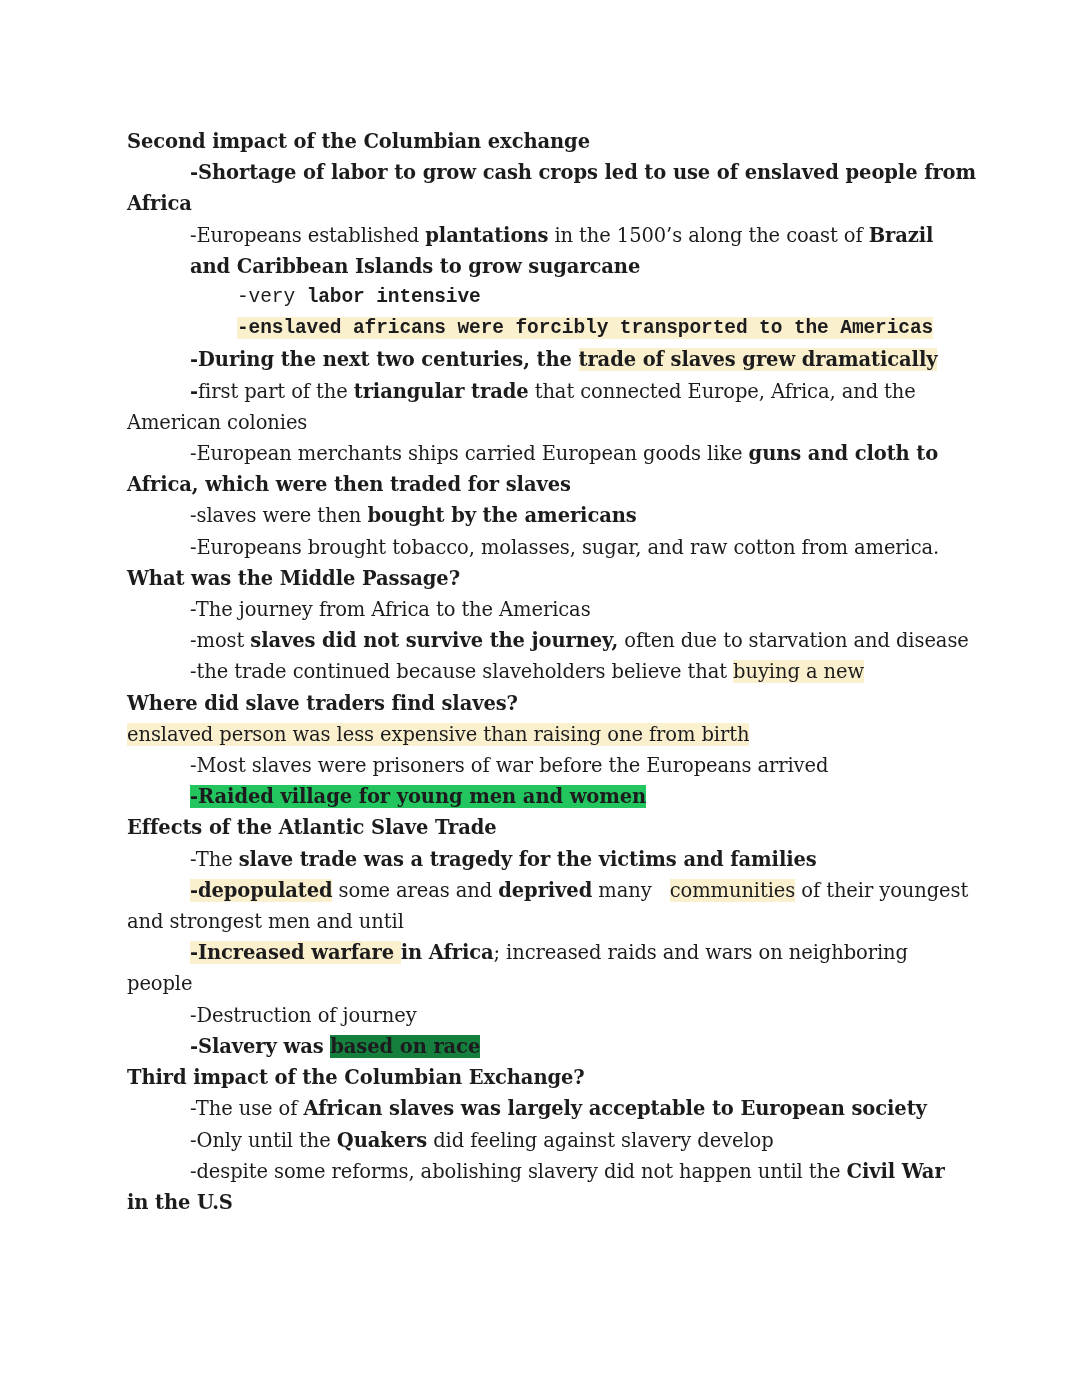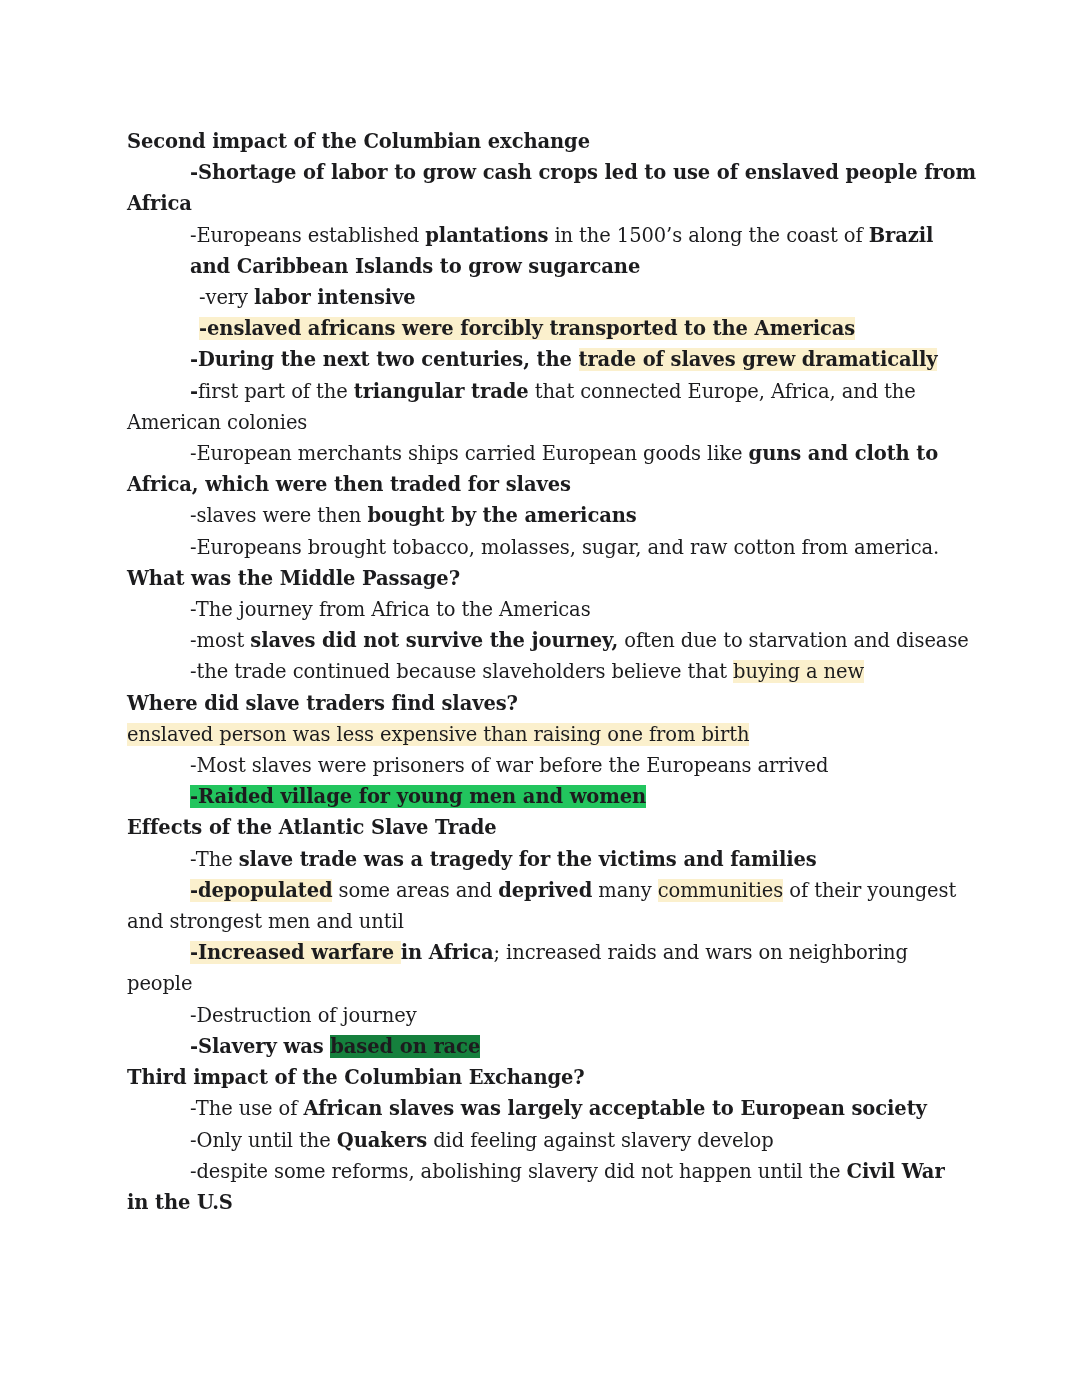--- a/index.html
+++ b/index.html
@@ -21,21 +21,21 @@
     font-size: 19.5px;
     line-height: 31.2px;
     color: #1c1c1e;
     letter-spacing: -0.1px;
   }
   .line {
     white-space: pre;
   }
   .indent-0 { margin-left: 0; }
   .indent-1 { margin-left: 63px; }
-  .indent-2 { margin-left: 72px; }
+  .indent-2 { margin-left: 110px; font-family: Liberation Mono, monospace; }
   .b { font-weight: bold; }
   .hl { background-color: #fbf0cd; }
 </style>
 </head>
 <body>
 
 <div class="doc">
   <div id="doc-content" style="color: rgb(28, 28, 30);">
       <div class="line indent-0"><span class="b ">Second impact of the Columbian exchange</span></div>
       <div class="line indent-1"><span class="b ">-Shortage of labor to grow cash crops led to use of enslaved people from</span></div>
@@ -54,21 +54,21 @@
       <div class="line indent-0"><span class="b ">What was the Middle Passage?</span></div>
       <div class="line indent-1"><span class="">-The journey from Africa to the Americas</span></div>
       <div class="line indent-1"><span class="">-most </span><span class="b ">slaves did not survive the journey,</span><span class=""> often due to starvation and disease</span></div>
       <div class="line indent-1"><span class="">-the trade continued because slaveholders believe that </span><span class="hl" style="background-color: rgb(251, 240, 205);">buying a new</span></div>
       <div class="line indent-0"><span class="b ">Where did slave traders find slaves?</span></div>
       <div class="line indent-0"><span class="hl" style="background-color: rgb(251, 240, 205);">enslaved person was less expensive than raising one from birth</span></div>
       <div class="line indent-1"><span class="">-Most slaves were prisoners of war before the Europeans arrived</span></div>
       <div class="line indent-1"><span class="b hl" style="background-color: #22c55e;">-Raided village for young men and women</span></div>
       <div class="line indent-0"><span class="b ">Effects of the Atlantic Slave Trade</span></div>
       <div class="line indent-1"><span class="">-The </span><span class="b ">slave trade was a tragedy for the victims and families</span></div>
-      <div class="line indent-1"><span class="b hl" style="background-color: rgb(251, 240, 205);">-depopulated</span><span class=""> some areas and </span><span class="b ">deprived</span><span class=""> many </span><span class="hl" style="background-color: rgb(251, 240, 205);">communities</span><span class=""> of their youngest</span></div>
+      <div class="line indent-1"><span class="b hl" style="background-color: rgb(251, 240, 205);">-depopulated</span><span class=""> some areas and </span><span class="b ">deprived</span><span class=""> many </span><span class="hl" style="background-color: rgb(251, 240, 205); margin-left: 12px;">communities</span><span class=""> of their youngest</span></div>
       <div class="line indent-0"><span class="">and strongest men and until</span></div>
       <div class="line indent-1"><span class="b hl" style="background-color: rgb(251, 240, 205);">-Increased warfare </span><span class="b ">in Africa</span><span class="">; increased raids and wars on neighboring</span></div>
       <div class="line indent-0"><span class="">people</span></div>
       <div class="line indent-1"><span class="">-Destruction of journey</span></div>
       <div class="line indent-1"><span class="b ">-Slavery was </span><span class="b hl" style="background-color: #15803d;">based on race</span></div>
       <div class="line indent-0"><span class="b ">Third impact of the Columbian Exchange?</span></div>
       <div class="line indent-1"><span class="">-The use of </span><span class="b ">African slaves was largely acceptable to European society</span></div>
       <div class="line indent-1"><span class="">-Only until the </span><span class="b ">Quakers</span><span class=""> did feeling against slavery develop</span></div>
       <div class="line indent-1"><span class="">-despite some reforms, abolishing slavery did not happen until the </span><span class="b ">Civil War</span></div>
       <div class="line indent-0"><span class="b ">in the U.S</span></div>

